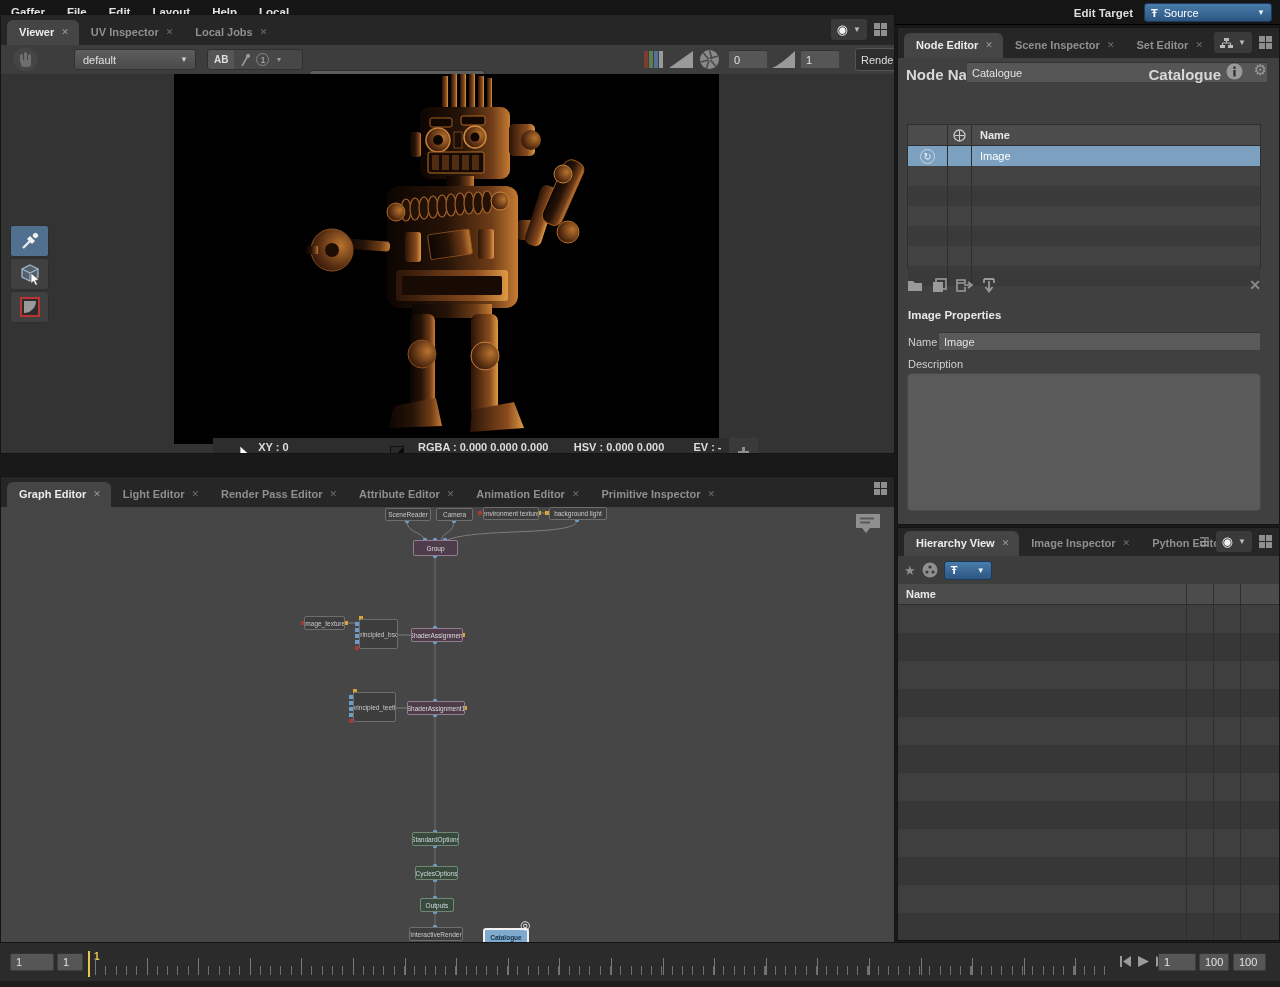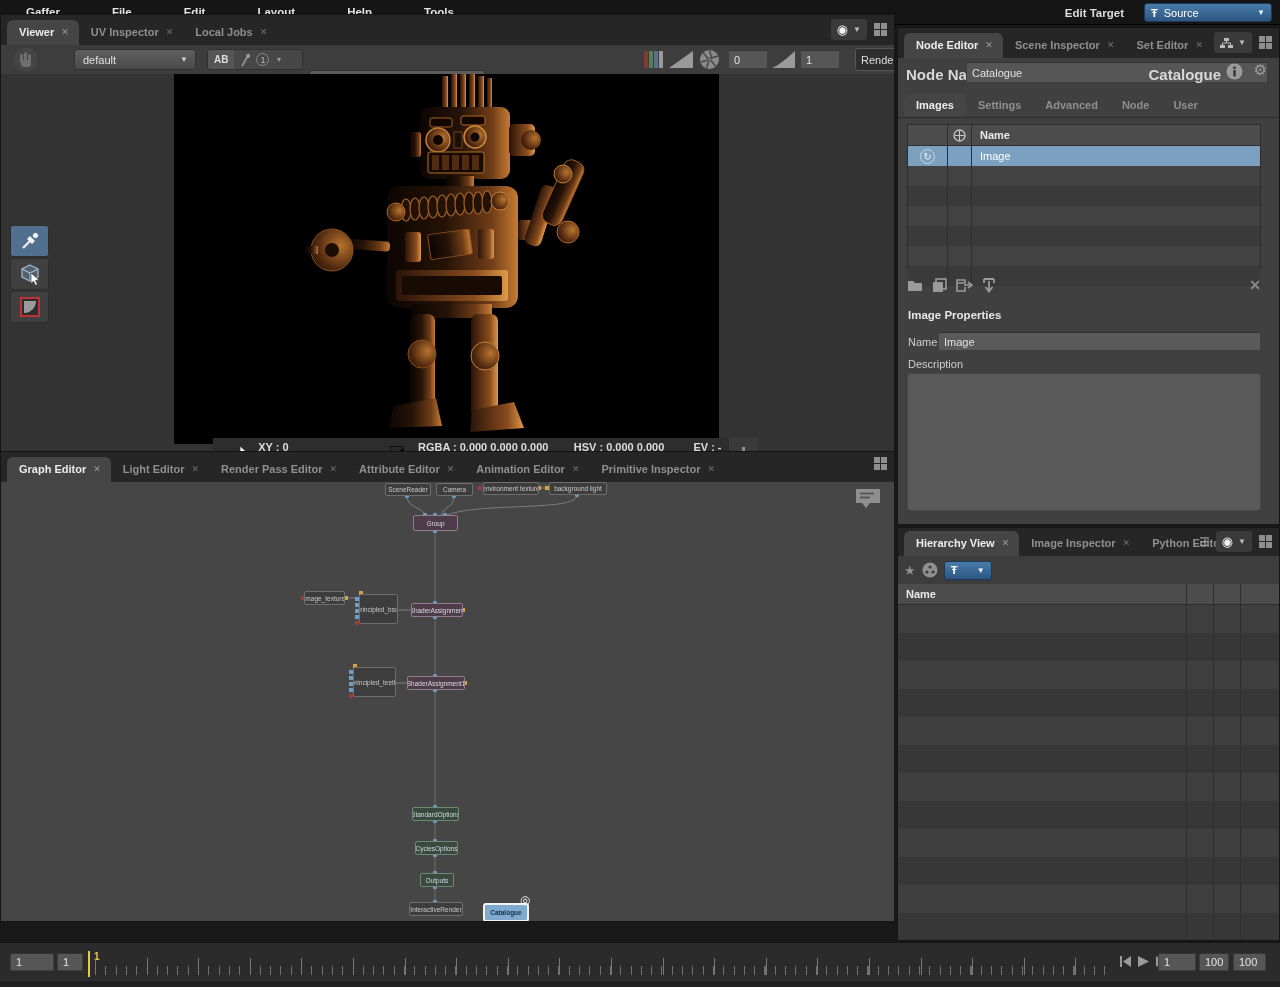--- a/index.html
+++ b/index.html
@@ -1,22 +1,22 @@
 <!DOCTYPE html>
 <html><head>
 <meta charset="utf-8">
 <style>
   * { margin:0; padding:0; box-sizing:border-box; }
   html,body { width:1280px; height:987px; background:#191919; font-family:"Liberation Sans",sans-serif; overflow:hidden; position:relative; color:#ccc; }
   .abs { position:absolute; }
 
   
   #menubar { position:absolute; left:0; top:0; width:1280px; height:25px; background:#151515; border-bottom:1px solid #000; display:flex; align-items:center; }
-  .menu-item { font-size:11.5px; font-weight:bold; color:#e4e4e4; padding:0 26px; height:25px; line-height:25px; cursor:default; }
-  #edit-target-wrap { position:absolute; right:8px; top:3px; display:flex; align-items:center; gap:20px; }
+  .menu-item { font-size:11.5px; font-weight:bold; color:#e4e4e4; padding:0 11px; height:25px; line-height:25px; cursor:default; }
+  #edit-target-wrap { position:absolute; right:8px; top:3px; display:flex; align-items:center; gap:11px; }
   #edit-target-label { font-size:11.5px; font-weight:bold; color:#ddd; }
   .blue-dd { background:linear-gradient(#497cab,#2d5681); border:1px solid #1c3a57; border-radius:3px; height:19px; display:flex; align-items:center; padding:0 6px; gap:6px; color:#fff; font-size:11px; }
   .blue-dd .caret { margin-left:auto; font-size:8px; color:#e8f0f8; }
   #edit-target-dd { width:128px; }
 
   
   .panel { position:absolute; background:#3a3a3a; border:1px solid #141414; }
   .tabbar { position:relative; height:30px; background:#262626; display:flex; align-items:flex-end; padding-left:6px; }
   .tab { display:flex; align-items:center; gap:7px; padding:6px 10px 7px 12px; font-size:11px; font-weight:bold; color:#8f8f8f; border-radius:6px 6px 0 0; cursor:default; white-space:nowrap; }
   .tab.active { background:#454545; color:#ececec; }
@@ -57,21 +57,21 @@
   .ne-c3 { flex:1; padding-left:8px; display:flex; align-items:center; height:100%; }
   .ne-row { display:flex; height:20px; align-items:center; font-size:11px; color:#ddd; }
   .ne-row.sel { background:#7ba0c0; color:#fff; }
   .ne-row.e1 { background:#424242; } .ne-row.e2 { background:#3a3a3a; }
   #ne-actions { position:absolute; left:9px; top:247px; width:354px; height:20px; display:flex; gap:9px; align-items:center; }
   #ne-actions .xbig { margin-left:auto; color:#8a8a8a; font-size:14px; font-weight:bold; }
   #img-props-heading { position:absolute; left:10px; top:281px; font-size:11.5px; font-weight:bold; color:#e6e6e6; }
   .refresh-circ { width:15px; height:15px; border:1.5px solid #cfd6dc; border-radius:50%; color:#eef; font-size:10px; line-height:13px; text-align:center; }
 
   
-  #graph-panel { left:0; top:451px; width:895px; height:471px; background:#ec4899; }
+  #graph-panel { left:0; top:476px; width:895px; height:471px; background:#ec4899; }
   #graph-canvas { position:absolute; left:0; top:30px; right:0; bottom:0; background:#464646; overflow:hidden; }
   .gnode { position:absolute; font-size:6.5px; color:#c9c9c9; display:flex; align-items:center; justify-content:center; border-radius:2px; background:#3d3d3d; border:1px solid #6e6e6e; white-space:nowrap; overflow:hidden; padding:0 2px; }
   .gnode.purple { background:#4e3c4b; border-color:#907d8d; color:#ddd; }
   .gnode.green  { background:#39493d; border-color:#6e8a75; color:#cdd; }
   .gnode.blue   { background:#7fa9cd; border:2px solid #f2f2f2; color:#16324b; font-weight:bold; border-radius:3px; }
 
   
   #hier-panel { left:897px; top:527px; width:383px; height:414px; background:#3a3a3a; }
   #hier-filter-row { position:absolute; left:0; top:28px; width:100%; height:28px; background:#3d3d3d; display:flex; align-items:center; padding:0 6px; gap:6px; }
   #hier-search { flex:1; height:20px; background:#5c5c5c; border:1px solid #444; border-radius:3px; display:flex; align-items:center; padding:0 5px; gap:5px; }
@@ -92,21 +92,21 @@
 </style>
 </head>
 <body>
 
 <div id="menubar">
   <span class="menu-item">Gaffer</span>
   <span class="menu-item">File</span>
   <span class="menu-item">Edit</span>
   <span class="menu-item">Layout</span>
   <span class="menu-item">Help</span>
-  <span class="menu-item">Tools</span>
+  <span class="menu-item">Local</span>
   <div id="edit-target-wrap">
     <span id="edit-target-label">Edit Target</span>
     <div class="blue-dd" id="edit-target-dd">
       <span style="font-weight:bold;">Ŧ</span>
       <span>Source</span>
       <span class="caret">▼</span>
     </div>
   </div>
 </div>
 
@@ -380,37 +380,20 @@
   <input class="tfield abs" style="left: 68px; top: 34px; width: 302px; height: 21px;" value="Catalogue">
 
   <span class="row-label abs" style="right:58px;top:38px;">Catalogue</span>
   <svg class="gi abs" style="right:36px;top:35px;" width="17" height="17">
       <circle cx="8.5" cy="8.5" r="8" fill="#9a9a9a"></circle>
       <rect x="7.3" y="3.5" width="2.4" height="2.4" fill="#333"></rect>
       <rect x="7.3" y="7" width="2.4" height="6.5" fill="#333"></rect>
     </svg>
   <span class="abs" style="right:12px;top:33px;font-size:15px;color:#9a9a9a;">⚙</span>
 
-  <div id="subtabs">
-    <div class="tab active">
-        <span>Images</span>
-      </div>
-    <div class="tab">
-        <span>Settings</span>
-      </div>
-    <div class="tab">
-        <span>Advanced</span>
-      </div>
-    <div class="tab">
-        <span>Node</span>
-      </div>
-    <div class="tab">
-        <span>User</span>
-      </div>
-  </div>
 
   <div id="ne-table">
     <div class="ne-hrow">
       <span class="ne-c1"></span>
       <span class="ne-c2">
           <svg class="gi" width="13" height="13">
             <circle cx="6.5" cy="6.5" r="5.5" fill="none" stroke="#ccc" stroke-width="1.3"></circle>
             <line x1="6.5" y1="2" x2="6.5" y2="11" stroke="#ccc"></line>
             <line x1="2" y1="6.5" x2="11" y2="6.5" stroke="#ccc"></line>
           </svg>

